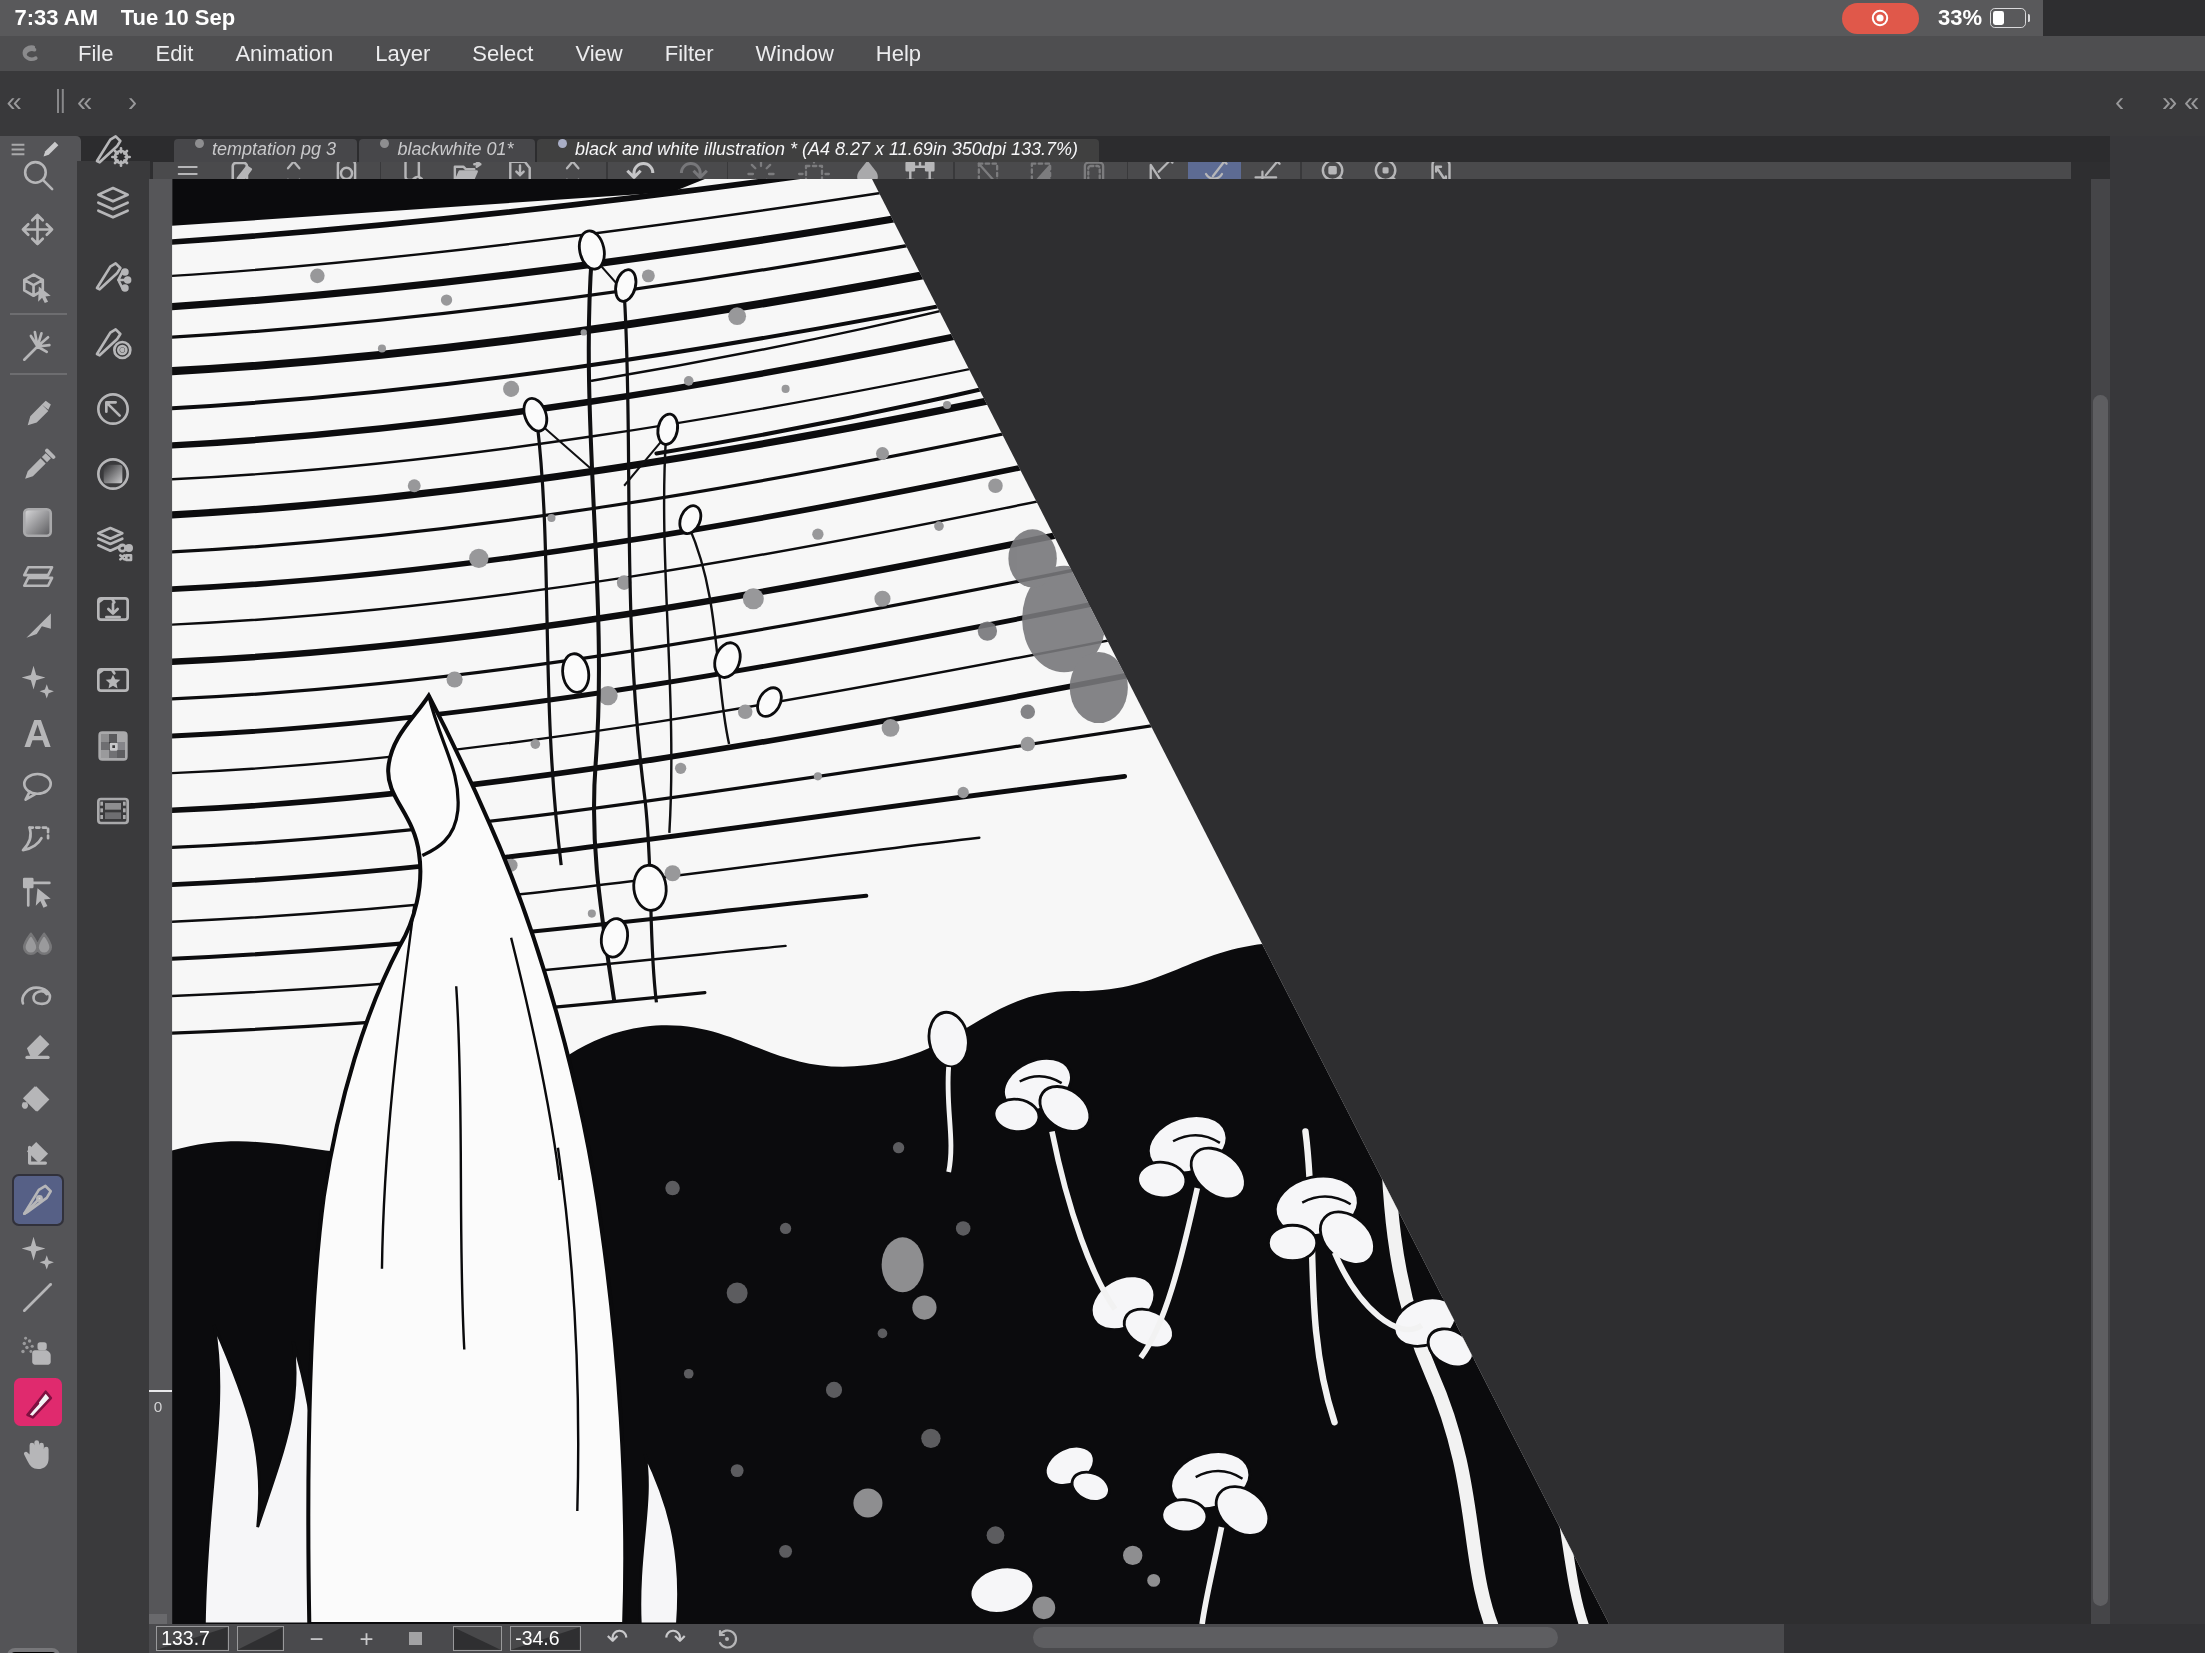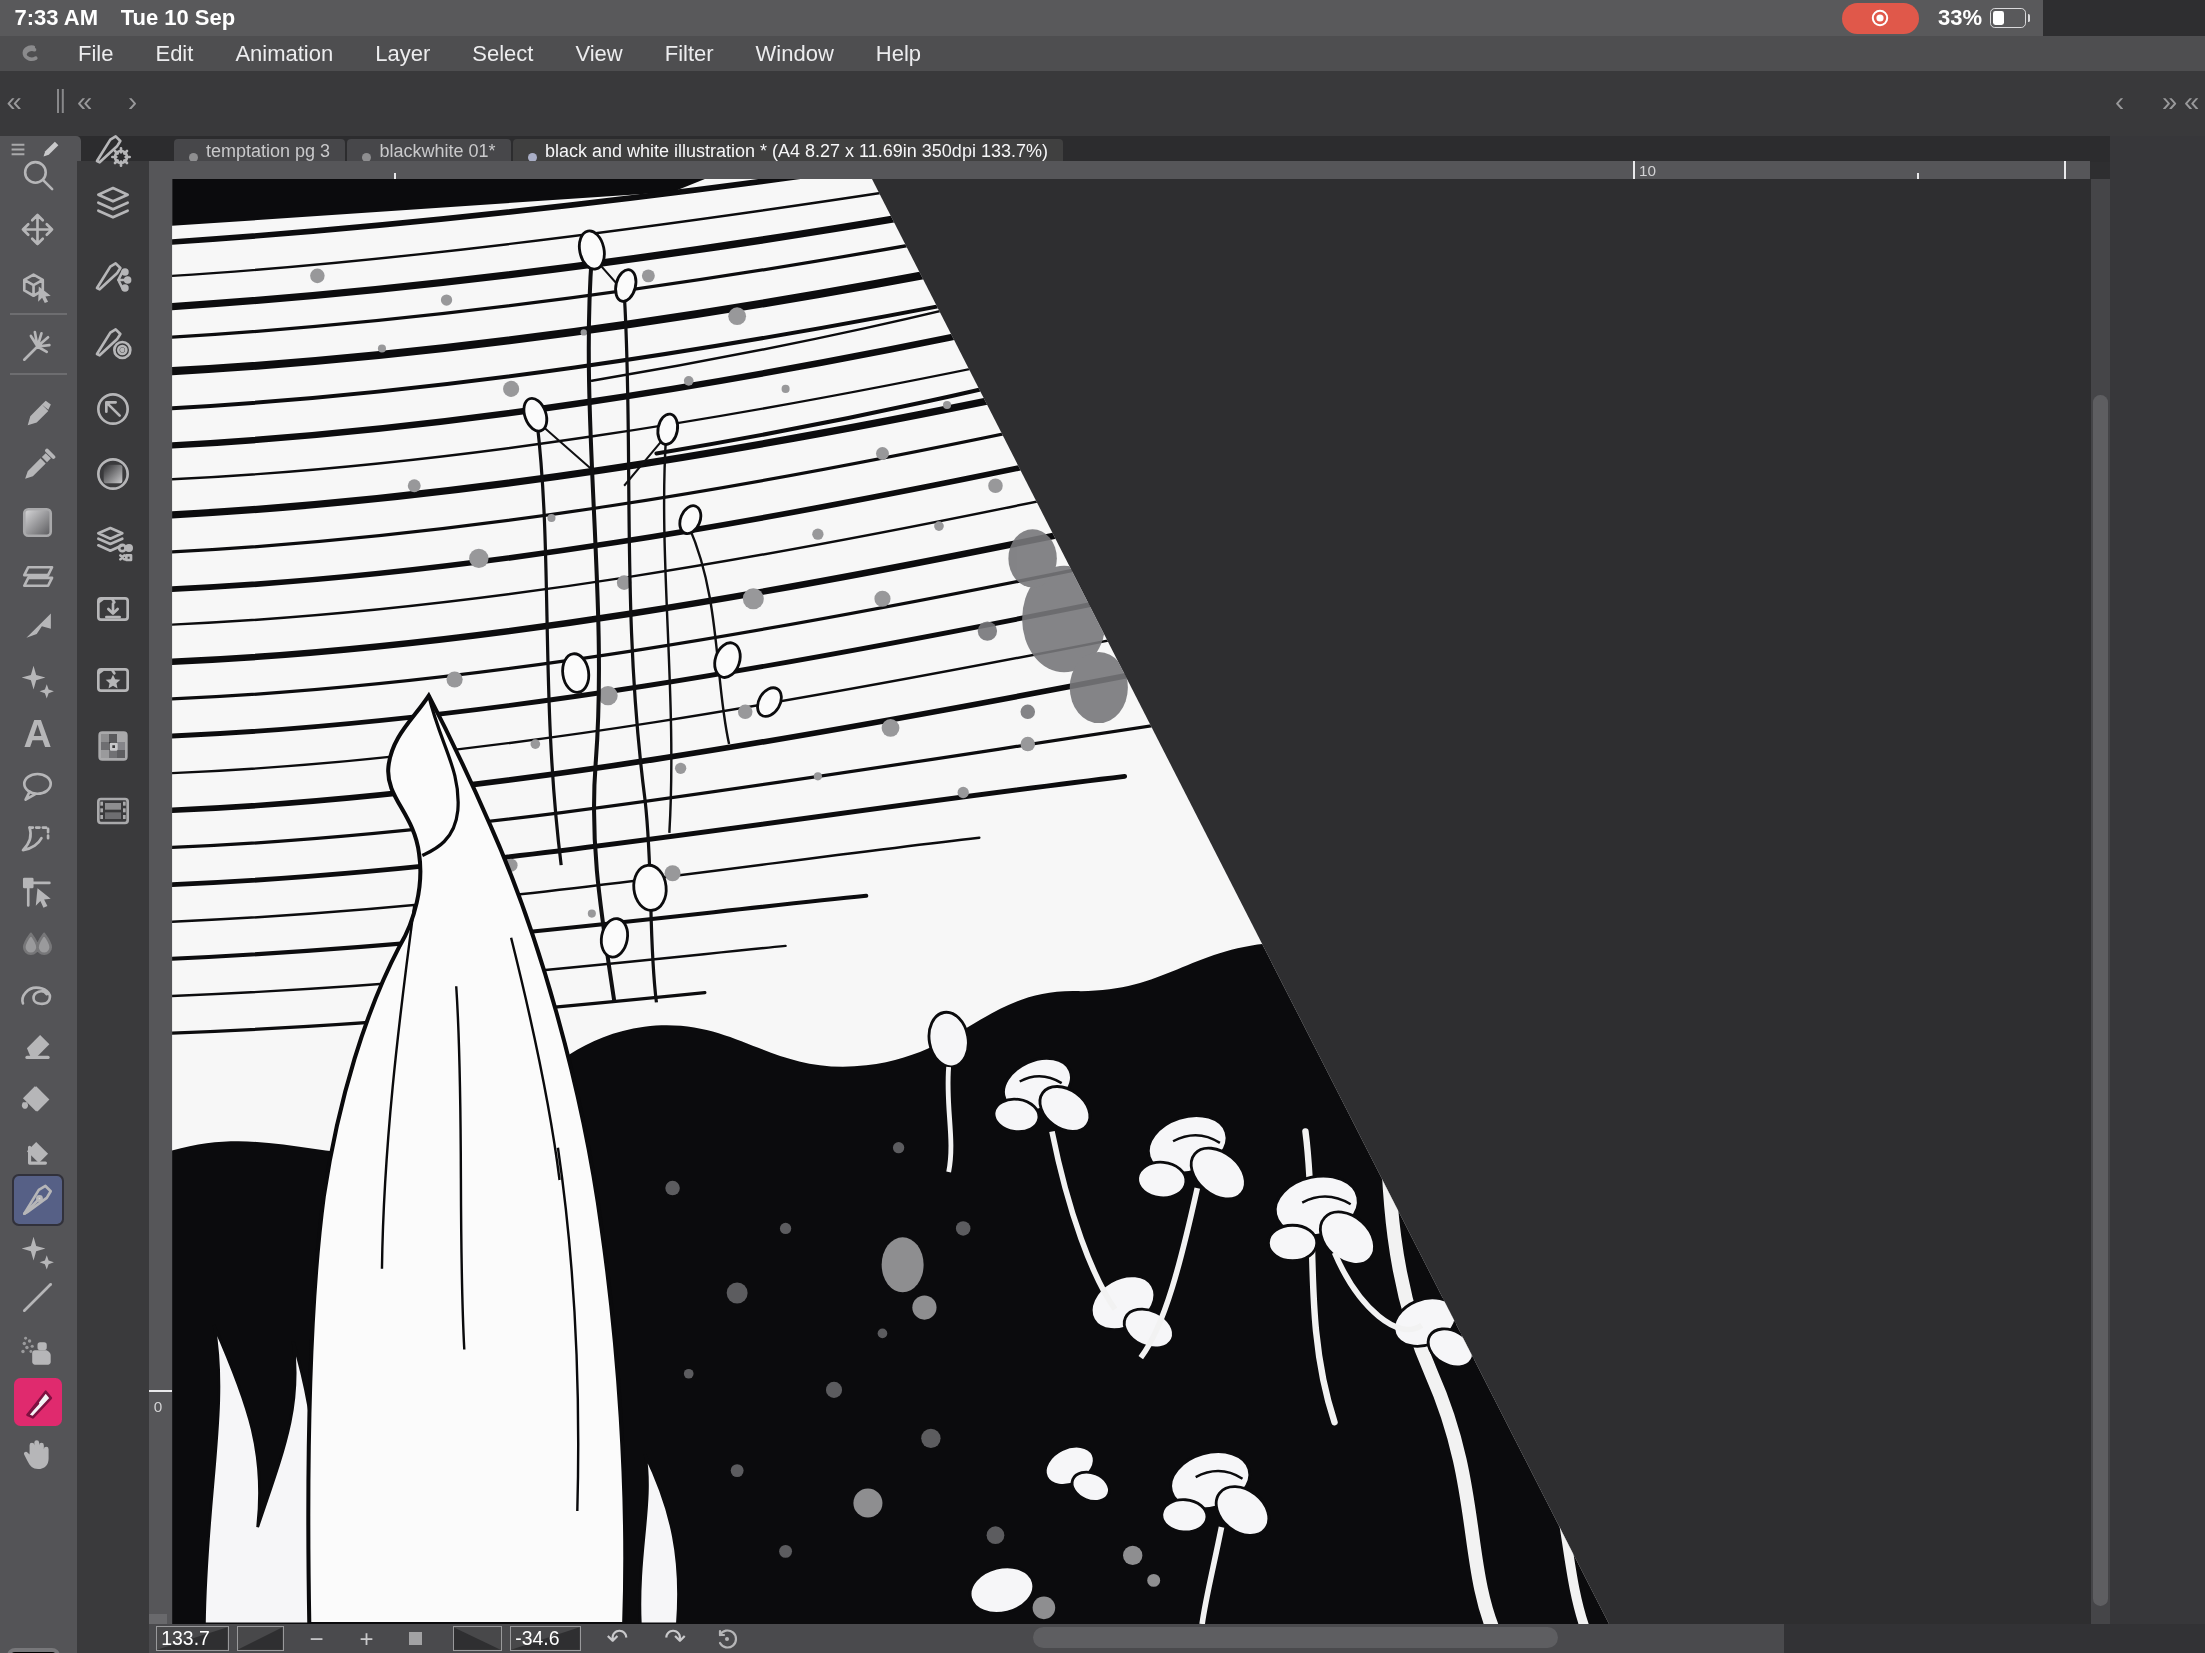--- a/index.html
+++ b/index.html
@@ -25,21 +25,21 @@
   #toolbar{left:0;top:71px;width:2205px;height:65px;background:#39393b;}
   #toolbar-panel{left:153px;top:74px;width:1918px;height:58px;background:#4a4a4c;}
   .tb{width:53px;height:53px;}
   .tbsep{width:1.6px;height:47px;background:#39393b;margin:0 6.5px;}
   .chev{font-size:27.4px;color:#99999b;}
   .tb.hl{background:#5d6b93;border-radius:6.5px;}
   .glyph{font-size:27.4px;color:#b9b9bb;}
   
   #tabrow{left:0;top:136px;width:2205px;height:26px;background:#2c2c2e;}
   .tab{height:22.6px;margin-top:3.2px;margin-right:2.4px;background:#47474a;border-radius:4px 4px 0 0;
-       display:flex;align-items:flex-end;padding:0 15px;font-size:18px;color:#c9c9cb;white-space:nowrap;}
+       display:flex;align-items:flex-start;padding:0 21px;font-size:18px;color:#c9c9cb;white-space:nowrap;font-style:italic;}
   .tab .dot{width:9px;height:9px;border-radius:50%;background:#8e8e90;margin-right:8px;flex:0 0 auto;}
   .tab.active{background:#404040;color:#f6f6f8;}
   .tab.active .dot{background:#a9aec6;}
   
   #tool-header{left:0;top:136px;width:81px;height:26px;background:#545457;border-radius:0 4.8px 0 0;}
   
   #col1{left:0;top:161px;width:77px;height:1492px;background:#545457;}
   #col2{left:77px;top:161px;width:73px;height:1492px;background:#3a3a3c;}
   .tool{position:absolute;left:13.7px;width:48px;height:48px;}
   .tool.sel{background:#566086;border-radius:4.8px;outline:2.4px solid #31313b;}
@@ -557,27 +557,20 @@
             <rect x="5.5" y="13" width="2" height="3"></rect>
             <rect x="5.5" y="18" width="2" height="3"></rect>
             <rect x="22.5" y="8" width="2" height="3"></rect>
             <rect x="22.5" y="13" width="2" height="3"></rect>
             <rect x="22.5" y="18" width="2" height="3"></rect>
           </g>
         </svg>
     </span>
   </div>
 
-  <div id="ruler-top" class="abs">
-    <div class="tick" style="left:245px;bottom:0;width:1.6px;height:6.5px"></div>
-    <div class="tick" style="left:1484px;top:0;width:1.6px;height:18px"></div>
-    <span class="rlabel" style="left:1490px;top:0.8px">10</span>
-    <div class="tick" style="left:1768px;bottom:0;width:1.6px;height:6.5px"></div>
-    <div class="tick" style="left:1915px;top:0;width:1.6px;height:18px"></div>
-  </div>
   <div id="ruler-left" class="abs">
     <div class="tick" style="left:0;top:1211px;width:22.6px;height:1.6px"></div>
     <span class="rlabel" style="left:4.8px;top:1219px">0</span>
   </div>
 
   <div id="viewport" class="abs">
     <svg width="1919" height="1445" viewBox="0 0 2377 1790">
       <rect x="0" y="0" width="2377" height="1790" fill="#2e2e30"></rect>
 
       <polygon points="0,0 867,0 1780,1790 0,1790" fill="#f7f7f7"></polygon>

